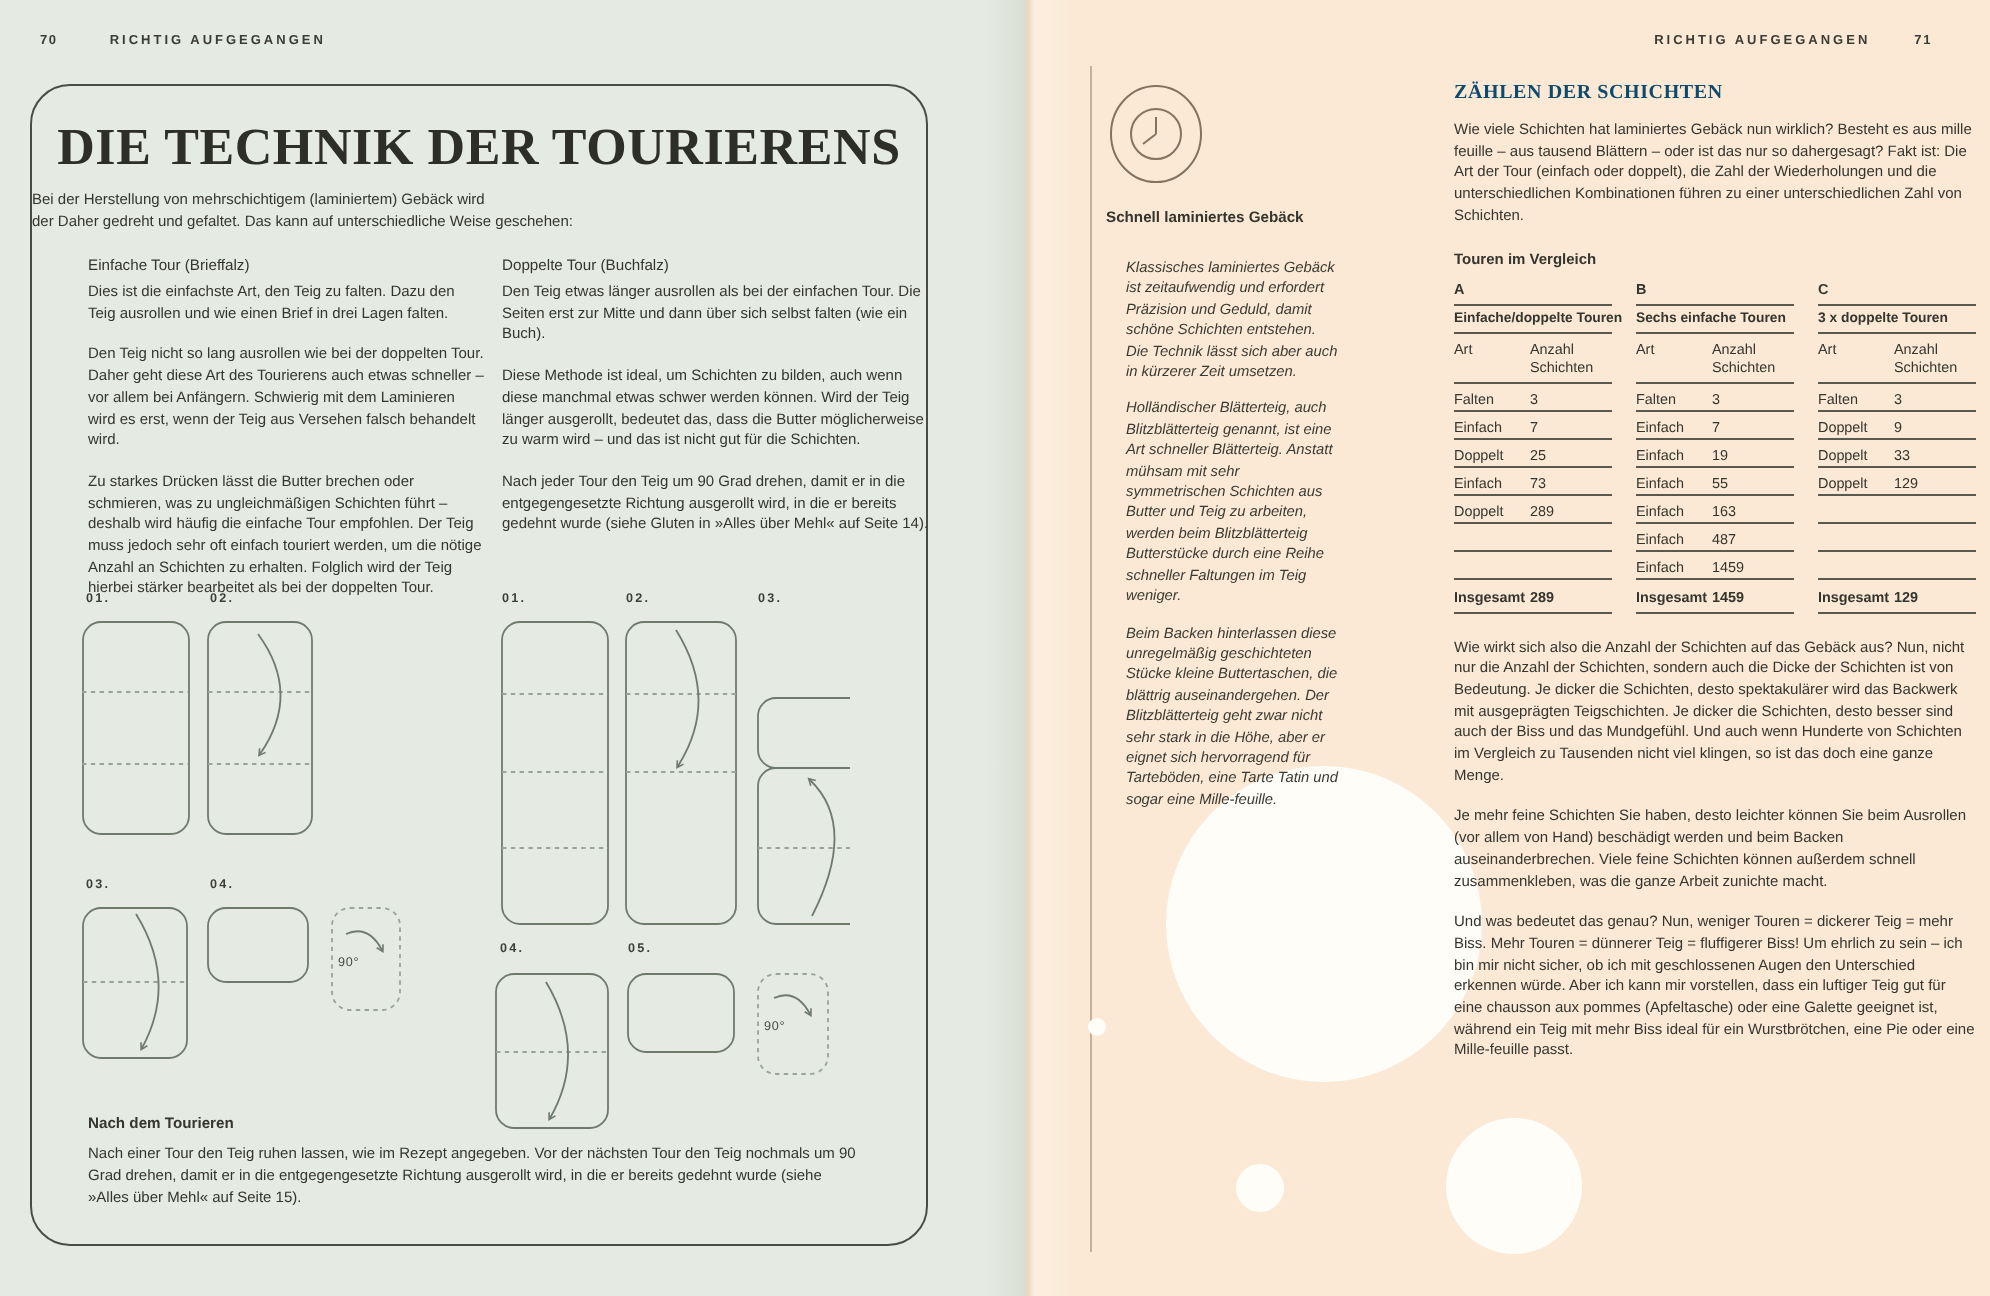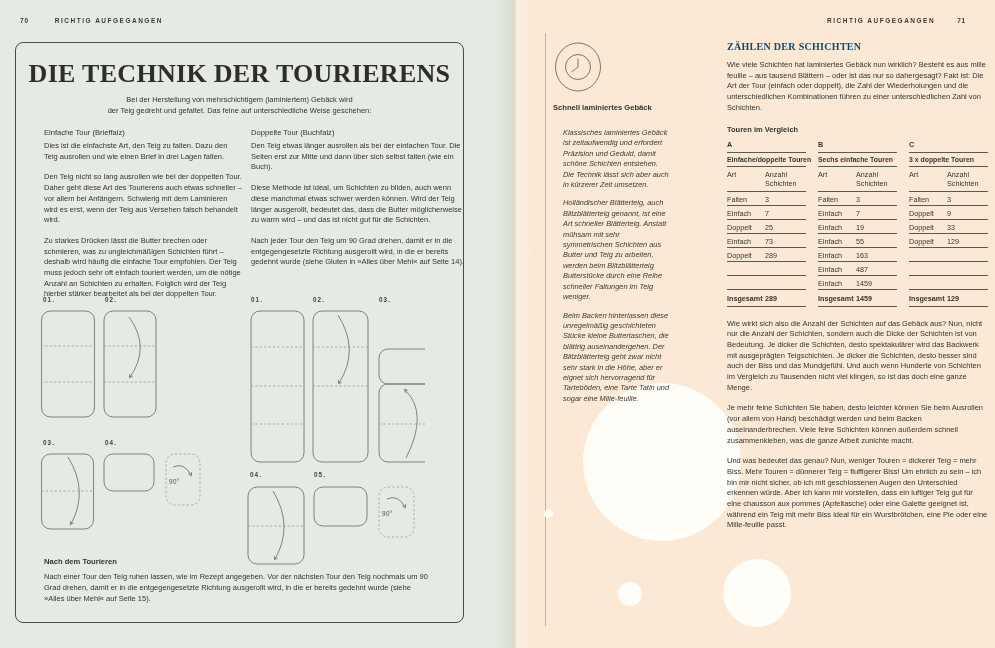--- a/index.html
+++ b/index.html
@@ -13,25 +13,25 @@
   .page{position:absolute;top:0;height:648px}
   .page-left{left:0;width:513px;background:var(--page-left-bg)}
   .page-right{left:513px;width:482px;background:var(--page-right-bg)}
   .kicker{font-size:6.5px;font-weight:bold;letter-spacing:1.5px;color:#3c3c34}
   .pagenum{font-size:6.5px;font-weight:bold;letter-spacing:.8px;color:#3c3c34}
   .ph-left{position:absolute;left:20px;top:17px;display:flex;gap:26px;align-items:baseline}
   .ph-right{position:absolute;top:17px;right:29px;display:flex;gap:22px;align-items:baseline}
 
   
   .frame{position:absolute;left:15px;top:42px;width:449px;height:581px;
-         border:1px solid var(--frame);border-radius:8px}
+         border:1px solid var(--frame);border-radius:20px}
   .frame h1{position:absolute;top:16px;left:0;right:0;margin:0;text-align:center;
             font-family:"Liberation Serif",serif;font-weight:600;font-size:26px;
             letter-spacing:.3px;color:#2d2e27}
-  .sub{position:absolute;left:0;right:0;margin:0;text-align:center;font-size:7.5px;line-height:11px}
+  .sub{position:absolute;left:0;right:0;margin:0;text-align:left;font-size:7.5px;line-height:11px}
   .sub1{top:51px}.sub2{top:62px}
   .colhead{position:absolute;top:85px;font-weight:normal;font-size:7.6px}
   .ch1{left:28px}.ch2{left:235px}
   .coltext{position:absolute;top:98px;font-size:7.5px;line-height:10.7px}
   .coltext p{margin:0 0 10px}
   .ct1{left:28px;width:198px}
   .ct2{left:235px;width:216px}
   .diagram{position:absolute;left:25px;top:252px;width:384px;height:280px}
   .step{position:absolute;font-size:6.3px;font-weight:bold;letter-spacing:1.1px;color:#3e3f37}
   .rot{position:absolute;font-size:6.3px;letter-spacing:.4px;color:#4a4b42}
@@ -73,21 +73,21 @@
 
 <section class="page page-left">
   <header class="ph-left">
     <span class="pagenum">70</span>
     <span class="kicker">RICHTIG AUFGEGANGEN</span>
   </header>
 
   <article class="frame">
     <h1>DIE TECHNIK DER TOURIERENS</h1>
     <p class="sub sub1">Bei der Herstellung von mehrschichtigem (laminiertem) Gebäck wird</p>
-    <p class="sub sub2">der Teig gedreht und gefaltet. Das feine auf unterschiedliche Weise geschehen:</p>
+    <p class="sub sub2">der Daher gedreht und gefaltet. Das kann auf unterschiedliche Weise geschehen:</p>
 
     <div class="colhead ch1">Einfache Tour (Brieffalz)</div>
     <div class="colhead ch2">Doppelte Tour (Buchfalz)</div>
 
     <div class="coltext ct1">
       <p>Dies ist die einfachste Art, den Teig zu falten. Dazu den Teig ausrollen und wie einen Brief in drei Lagen falten.</p>
       <p>Den Teig nicht so lang ausrollen wie bei der doppelten Tour. Daher geht diese Art des Tourierens auch etwas schneller – vor allem bei Anfängern. Schwierig mit dem Laminieren wird es erst, wenn der Teig aus Versehen falsch behandelt wird.</p>
       <p>Zu starkes Drücken lässt die Butter brechen oder schmieren, was zu ungleichmäßigen Schichten führt – deshalb wird häufig die einfache Tour empfohlen. Der Teig muss jedoch sehr oft einfach touriert werden, um die nötige Anzahl an Schichten zu erhalten. Folglich wird der Teig hierbei stärker bearbeitet als bei der doppelten Tour.</p>
     </div>
     <div class="coltext ct2">

